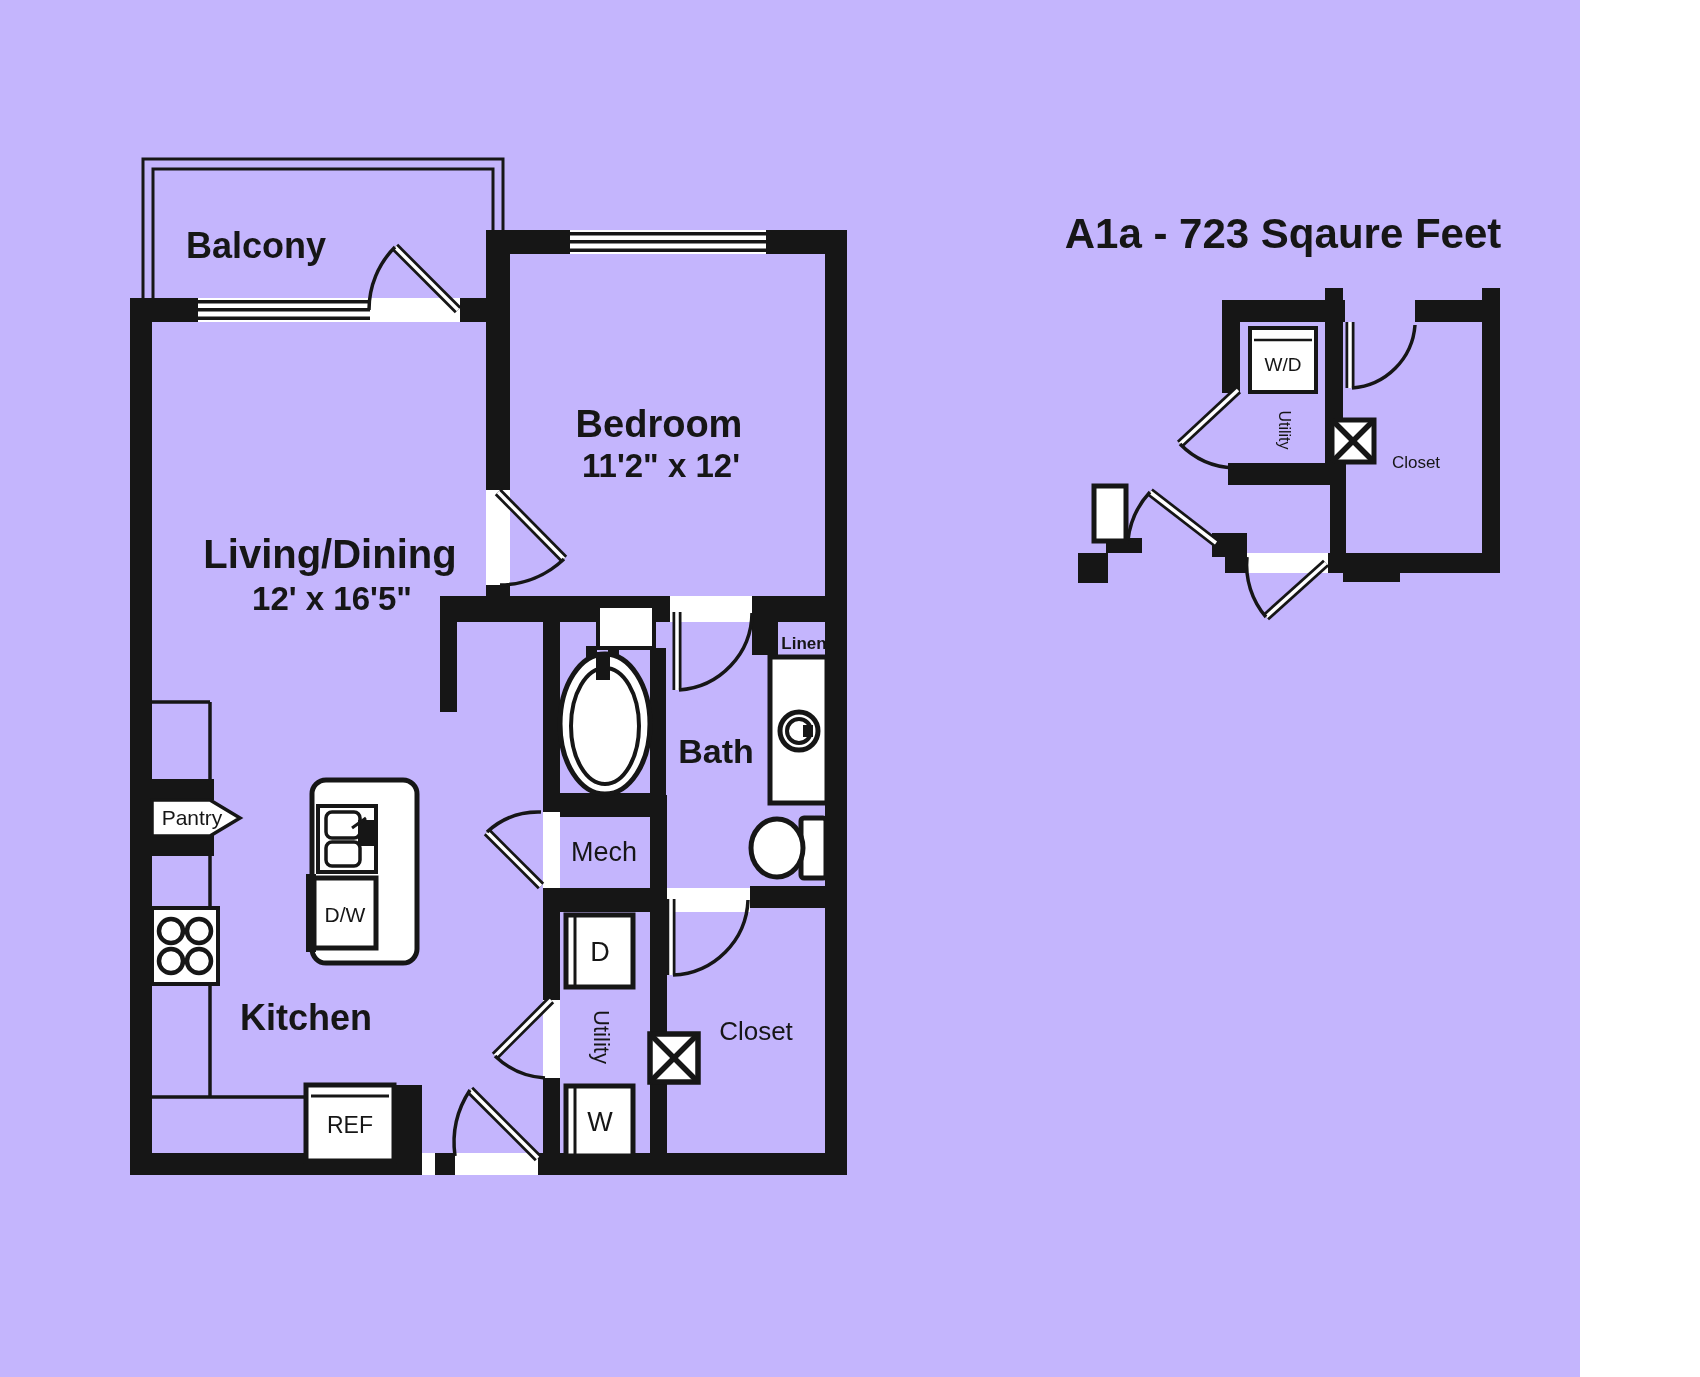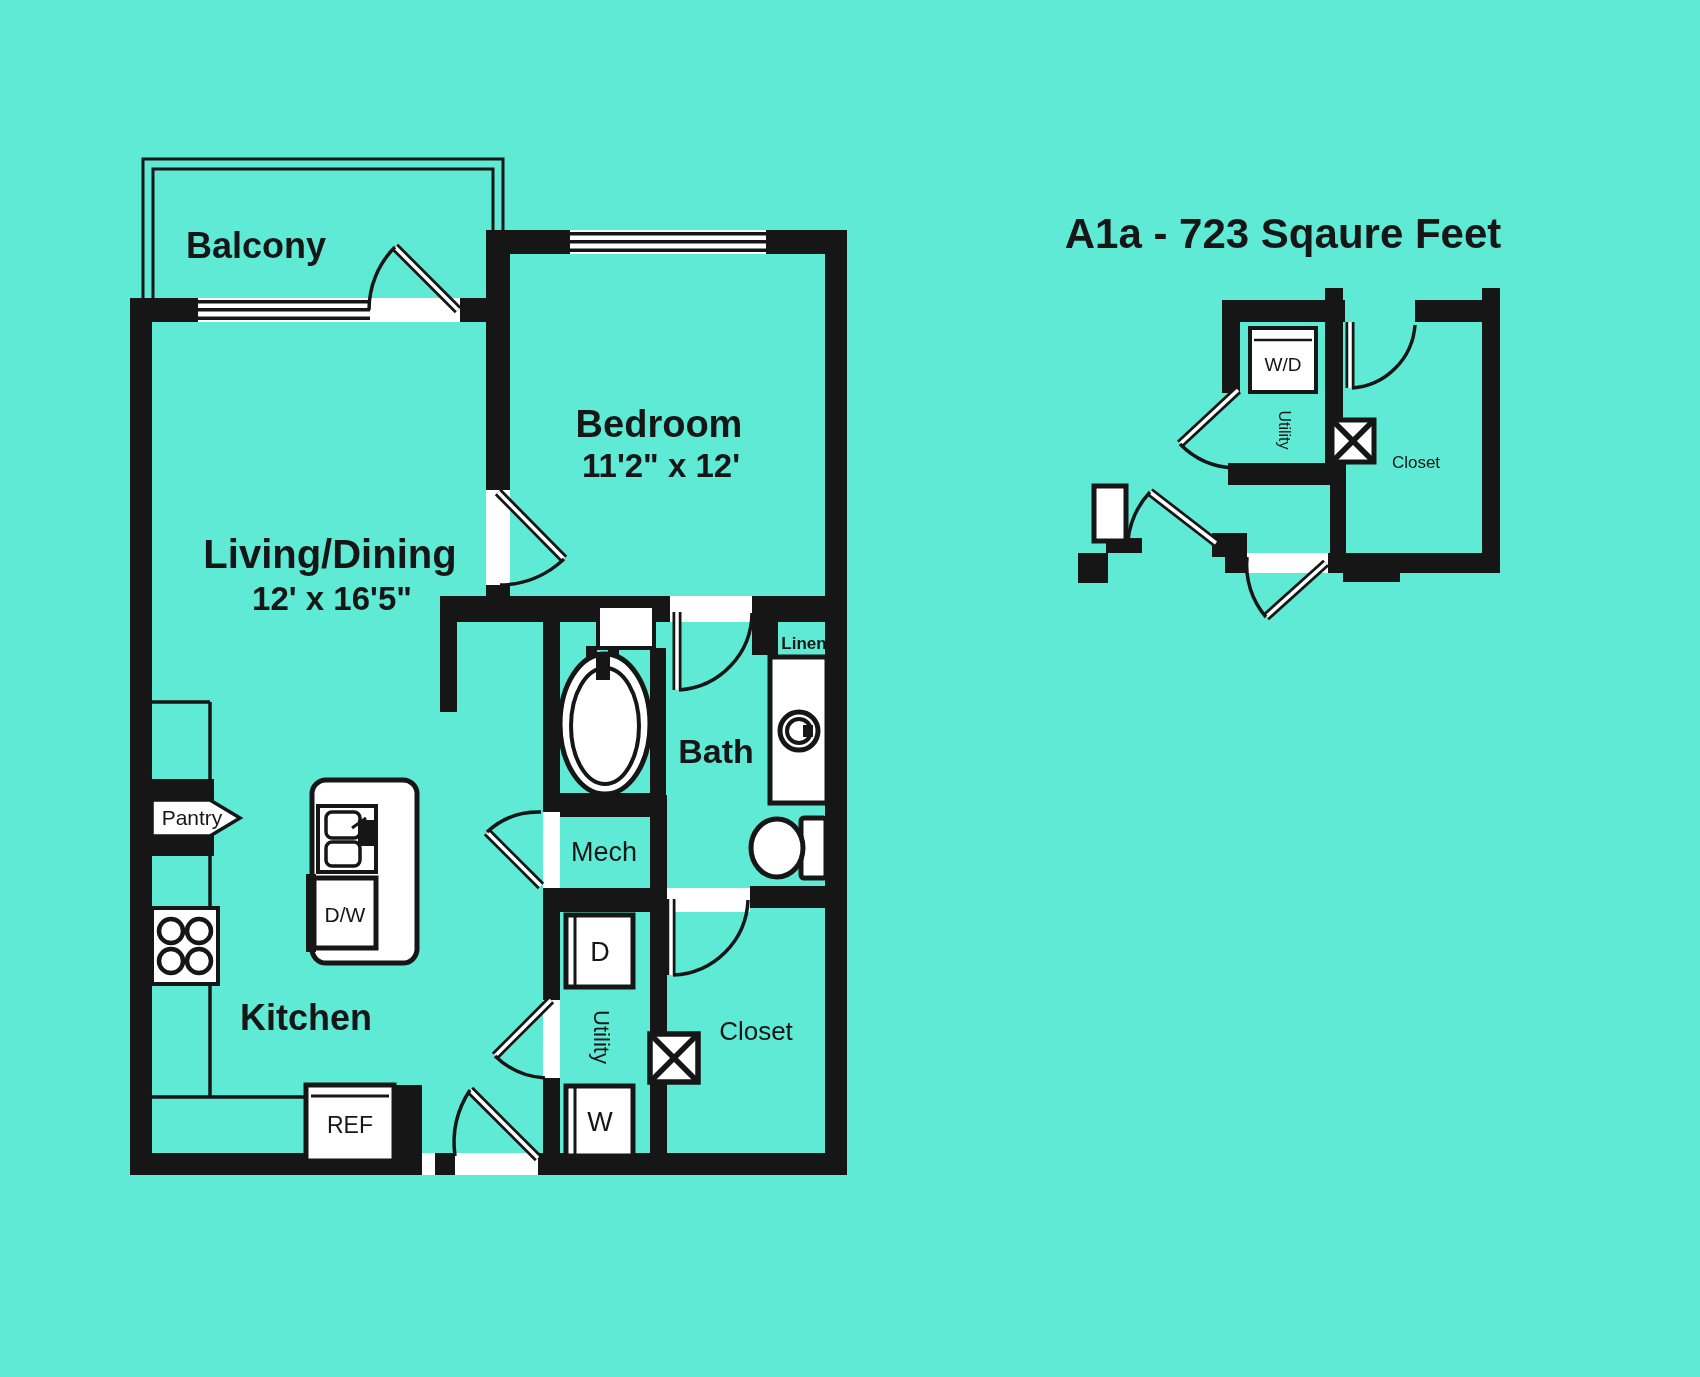--- a/index.html
+++ b/index.html
@@ -1,16 +1,16 @@
 <!DOCTYPE html>
 <html><head>
 <meta charset="utf-8">
 <style>
   html,body{margin:0;padding:0;background:#ffffff;}
-  .page{position:relative;width:1700px;height:1377px;background:#5eead4;overflow:hidden;
+  .page{position:relative;width:1580px;height:1377px;background:#c4b5fd;overflow:hidden;
         font-family:"Liberation Sans", sans-serif;text-decoration:underline;}
   svg{display:block;}
   .wall{fill:#161616;stroke:none;}
   .white{fill:#ffffff;stroke:none;}
   .thin{fill:none;stroke:#161616;stroke-width:3.5;}
   .thin2{fill:none;stroke:#161616;stroke-width:3;}
   .box{fill:#ffffff;stroke:#161616;stroke-width:5;}
   .box4{fill:#ffffff;stroke:#161616;stroke-width:4;}
   .arc{fill:none;stroke:#161616;stroke-width:3.5;}
   .leaf-o{stroke:#161616;stroke-width:9;fill:none;}

